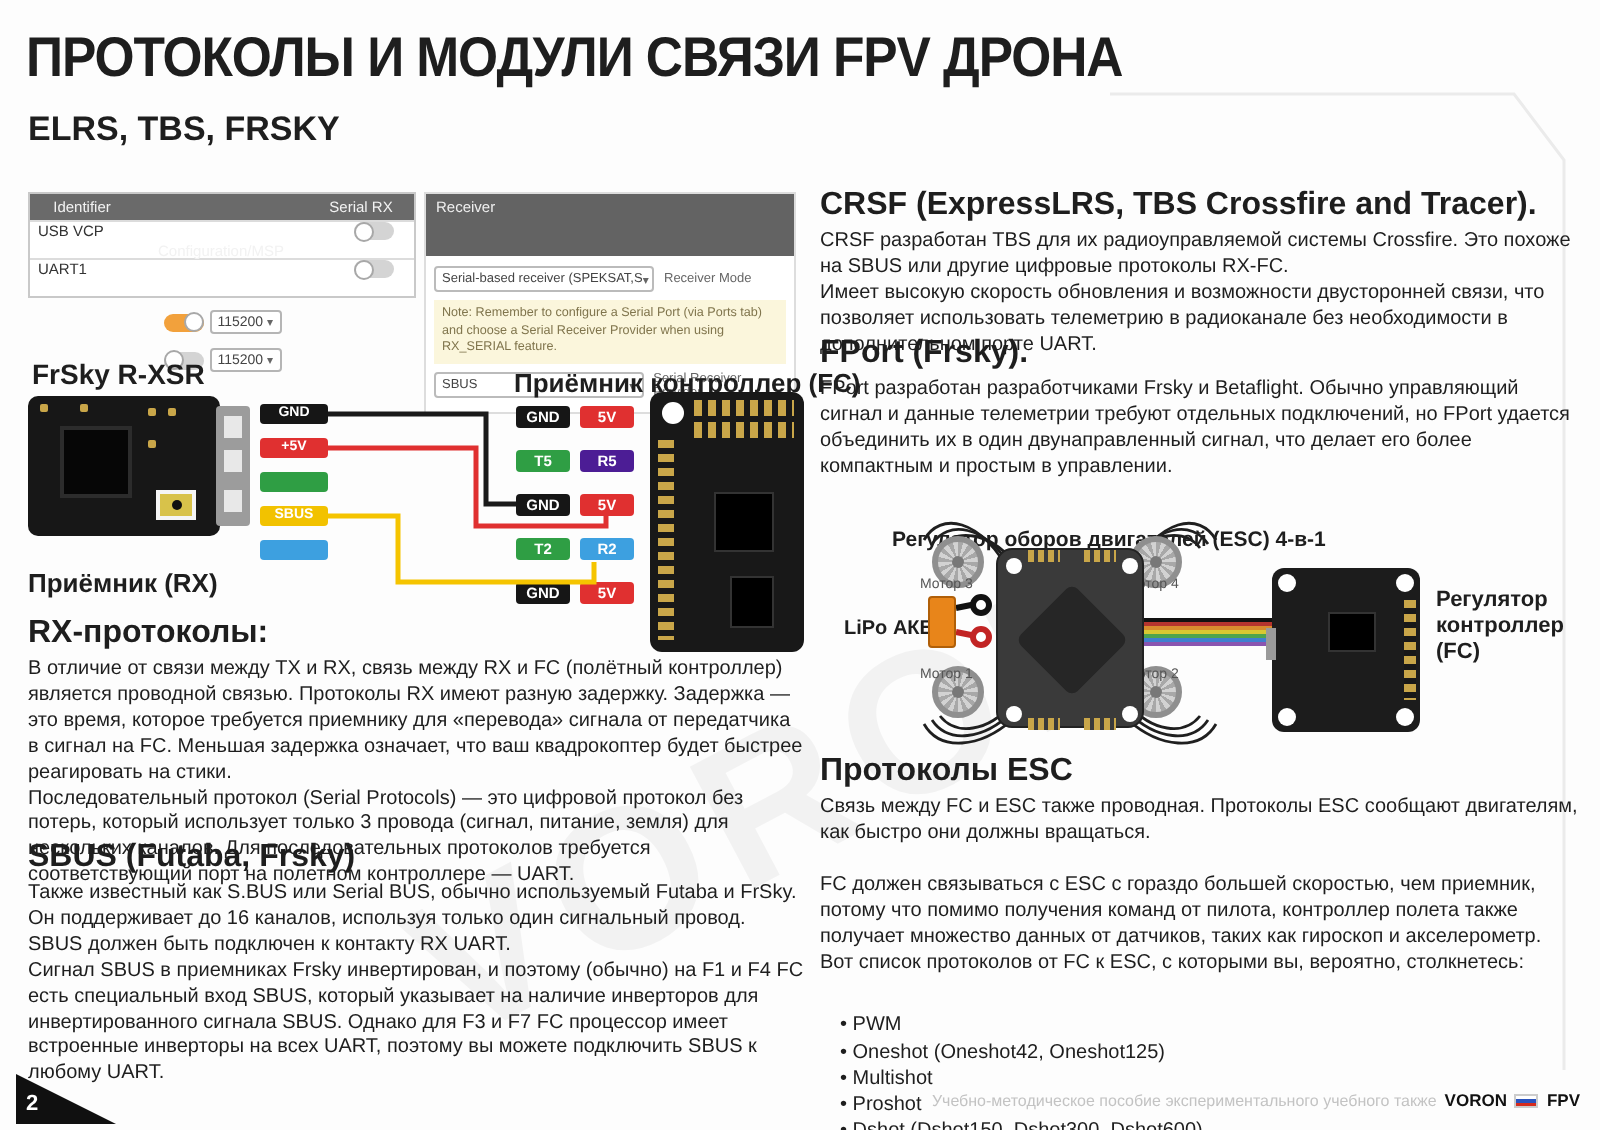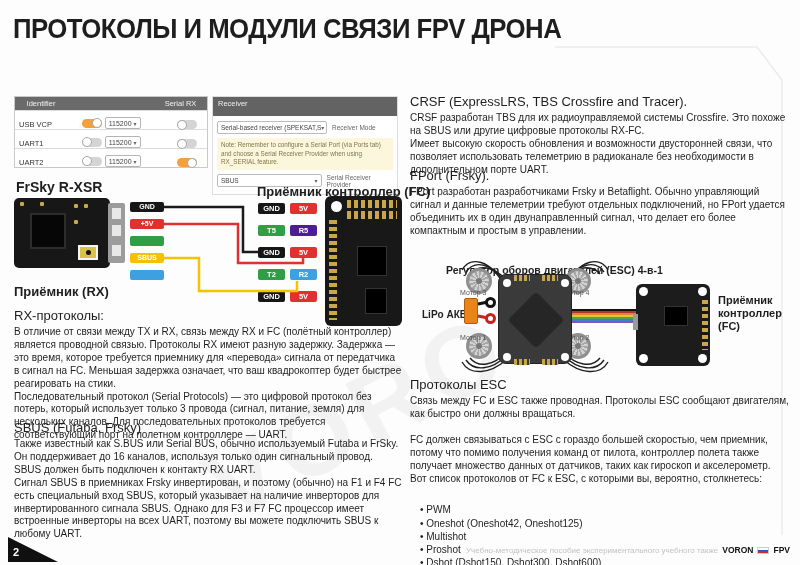--- a/index.html
+++ b/index.html
@@ -16,36 +16,36 @@
   
   .title { left:13px; top:13px; font-size:28px; font-weight:800; letter-spacing:-0.6px;
            transform:scaleX(0.92); transform-origin:left; white-space:nowrap; }
   .subtitle { left:14px; top:55px; font-size:17px; font-weight:700; }
 
   
   .ports { left:14px; top:96px; width:194px; background:#fff; border:1px solid #c9c9c9; font-size:7.5px; }
   .pt-head { display:flex; background:#6a6a6a; color:#f2f2f2; height:13px; align-items:center; }
   .pt-head div { text-align:center; }
   .c-id { width:52px; } .c-cfg { width:87px;margin-top:44px; } .c-srx { width:53px; }
-  .pt-row { display:flex; align-items:flex-end; height:19px; border-top:1px solid #dcdcdc;gap:24px; }
+  .pt-row { display:flex; align-items:flex-start; height:19px; border-top:1px solid #dcdcdc;gap:24px; }
   .pt-row .c-id { padding-left:4px; color:#333; text-align:left; }
   .pt-row .c-cfg { display:flex; align-items:center; justify-content:center; gap:3px; }
   .pt-row .c-srx { display:flex; justify-content:center; }
   .toggle { position:relative; width:20px; height:9px; border-radius:5px; background:#d4d4d4; display:inline-block; }
   .toggle .knob { position:absolute; left:0; top:-0.5px; width:10px; height:10px; border-radius:50%;
                   background:#fff; border:1px solid #a8a8a8; }
   .toggle.on { background:#f2a13c; }
   .toggle.on .knob { left:auto; right:0; }
   .select-sm { display:inline-flex; align-items:center; gap:2px; border:1px solid #b5b5b5; border-radius:2px;
                background:#fff; height:12px; padding:0 3px; font-size:7px; color:#444; }
   .arr { font-size:6px; color:#666; }
 
   
   .receiver { left:212px; top:96px; width:186px; background:#fff; border:1px solid #ddd; }
-  .rp-header { height:19px; background:#636363; color:#efefef; font-size:7.5px; line-height:13px; padding-left:5px; }
+  .rp-header { height:31px; background:#636363; color:#efefef; font-size:7.5px; line-height:13px; padding-left:5px; }
   .rp-body { padding:5px 4px 6px 4px; }
   .rp-row { display:flex; align-items:center; }
   .select { display:inline-flex; justify-content:space-between; align-items:center; width:110px; height:13px;
             border:1px solid #bbb; border-radius:2px; background:#fff; padding:0 3px; font-size:6.5px;
             color:#444; white-space:nowrap; overflow:hidden; }
   .rp-label { font-size:6.5px; color:#666; margin-left:5px; }
   .rp-note { margin:4px 0; background:#fbf6dc; color:#80754d; font-size:6.3px; line-height:8.5px; padding:3px 4px; }
 
   
   .rx-title { left:16px; top:179px; font-size:14px; font-weight:700; }
@@ -63,21 +63,21 @@
   .pad { width:27px; height:11px; border-radius:2px; color:#fff; font-size:7.5px; font-weight:700;
          text-align:center; line-height:11px; }
   .fc-board { left:325px; top:196px; width:77px; height:130px; background:#181818; border-radius:6px; }
   .hole { border-radius:50%; background:#fff; }
   .gold-h { background:repeating-linear-gradient(90deg,#c9a649 0 4px,#181818 4px 7px); }
   .gold-v { background:repeating-linear-gradient(180deg,#c9a649 0 4px,#181818 4px 7px); }
   .chip-sq { background:#000; border:1px solid #333; }
 
   
   .section { width:388px; }
-  .section h3 { font-size:13px; font-weight:400; margin-bottom:3px; }
+  .section h3 { font-size:16px; font-weight:700; margin-bottom:3px; }
   .section p { font-size:10px; line-height:12.9px; }
   .rsection { width:382px; }
 
   
   .esc-title { left:446px; top:264px; font-size:10.5px; font-weight:700; }
   .motor { width:26px; height:26px; border-radius:50%; border:3px solid #8f8f8f;
            background:repeating-conic-gradient(#a8a8a8 0 15deg,#d2d2d2 15deg 30deg); }
   .motor::after { content:""; position:absolute; left:7px; top:7px; width:6px; height:6px;
                   border-radius:50%; background:#787878; }
   .motor-label { font-size:7px; color:#555; }
@@ -112,20 +112,21 @@
 <body>
 
 <div class="page">
 
   <div class="abs watermark">VORON</div>
   <svg class="abs frame-svg" width="800" height="565">
     <polyline points="555,47 757,47 782,80 782,535" fill="none" stroke="#ebebeb" stroke-width="1.5"></polyline>
   </svg>
 
   <div class="abs title">ПРОТОКОЛЫ И МОДУЛИ СВЯЗИ FPV ДРОНА</div>
+  <div class="abs subtitle">ELRS, TBS, FRSKY</div>
 
   <div class="abs ports">
     <div class="pt-head">
       <div class="c-id">Identifier</div>
       <div class="c-cfg">Configuration/MSP</div>
       <div class="c-srx">Serial RX</div>
     </div>
     <div class="pt-row">
       <div class="c-id">USB VCP</div>
       <div class="c-cfg">
@@ -149,37 +150,20 @@
         <span class="toggle">
             <span class="knob"></span>
           </span>
         <span class="select-sm">
             <span>115200</span>
             <span class="arr">▾</span>
           </span>
       </div>
       <div class="c-srx">
           <span class="toggle">
-            <span class="knob"></span>
-          </span>
-        </div>
-    </div>
-    <div class="pt-row">
-      <div class="c-id">UART2</div>
-      <div class="c-cfg">
-        <span class="toggle">
-            <span class="knob"></span>
-          </span>
-        <span class="select-sm">
-            <span>115200</span>
-            <span class="arr">▾</span>
-          </span>
-      </div>
-      <div class="c-srx">
-          <span class="toggle on">
             <span class="knob"></span>
           </span>
         </div>
     </div>
   </div>
 
   <div class="abs receiver">
     <div class="rp-header">Receiver</div>
     <div class="rp-body">
       <div class="rp-row">
@@ -321,21 +305,21 @@
   <div class="abs fc2-board">
     <div class="abs hole" style="left:3px; top:3px; width:9px; height:9px;"></div>
     <div class="abs hole" style="left:62px; top:3px; width:9px; height:9px;"></div>
     <div class="abs hole" style="left:3px; top:70px; width:9px; height:9px;"></div>
     <div class="abs hole" style="left:62px; top:70px; width:9px; height:9px;"></div>
     <div class="abs chip-sq" style="left:28px; top:22px; width:24px; height:20px;"></div>
     <div class="abs gold-v" style="left:66px; top:16px; width:6px; height:50px;"></div>
     <div class="abs fc2-conn"></div>
   </div>
   <div class="abs fc-label">
-    <div>Приёмник</div>
+    <div>Регулятор</div>
     <div>контроллер (FC)</div>
   </div>
 
   <div class="abs section rsection" style="left:410px; top:377px;">
     <h3>Протоколы ESC</h3>
     <p>Связь между FC и ESC также проводная. Протоколы ESC сообщают двигателям, как быстро они должны вращаться.</p>
     <p style="margin-top:13px;">FC должен связываться с ESC с гораздо большей скоростью, чем приемник, потому что помимо получения команд от пилота, контроллер полета также получает множество данных от датчиков, таких как гироскоп и акселерометр.</p>
     <p>Вот список протоколов от FC к ESC, с которыми вы, вероятно, столкнетесь:</p>
     <ul class="esc-list" style="margin-left:10px; margin-top:18px;">
       <li>PWM</li>

